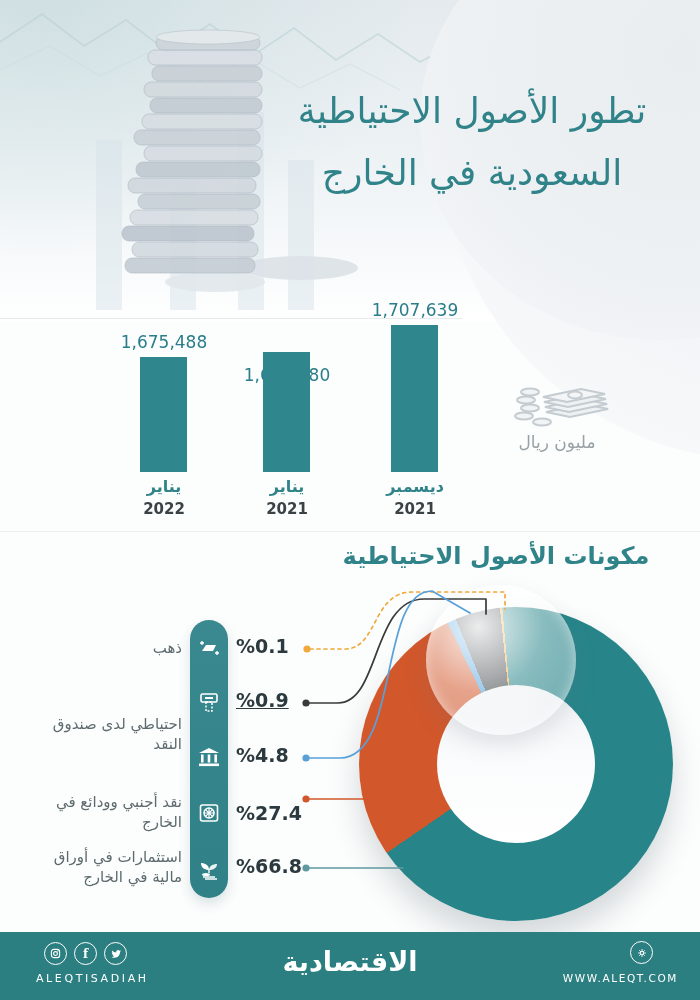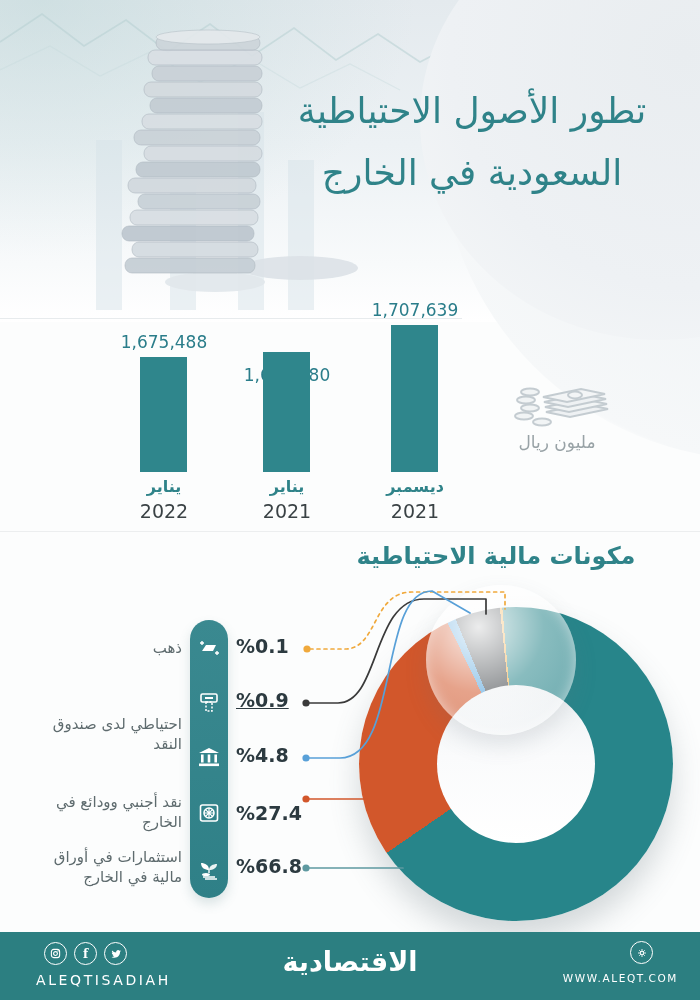--- a/index.html
+++ b/index.html
@@ -26,21 +26,21 @@
   .bar-1 { left:140px; top:357px; height:115px; }
   .bar-2 { left:263px; top:352px; height:120px; }
   .bar-3 { left:391px; top:325px; height:147px; }
   .bar-value { position:absolute; width:130px; text-align:center; color:#2A7D8A; font-size:17px; font-weight:500; }
   .bv-1 { left:99px;  top:332px; }
   .bv-2 { left:222px; top:327px;margin-top:38px; }
   .bv-3 { left:350px; top:300px; }
   .bar-month { position:absolute; width:130px; text-align:center; direction:rtl;
                color:#2F8389; font-size:16px; font-weight:bold; }
   .bm-1 { left:99px; top:477px; } .bm-2 { left:222px; top:477px; } .bm-3 { left:350px; top:477px; }
-  .bar-year { position:absolute; width:130px; text-align:center; color:#3A4245; font-size:19px; font-weight:normal; }
+  .bar-year { position:absolute; width:130px; text-align:center; color:#3A4245; font-size:15px; font-weight:bold; }
   .by-1 { left:99px; top:500px; } .by-2 { left:222px; top:500px; } .by-3 { left:350px; top:500px; }
   .money-icon { position:absolute; left:512px; top:382px; }
   .unit-label { position:absolute; left:492px; top:432px; width:130px; text-align:center;
                 direction:rtl; color:#98A2A6; font-size:17px; }
   .section-divider { position:absolute; left:0; top:531px; width:700px; height:1px; background:#ECEEEF; }
 
   
   .pie-title { position:absolute; left:300px; top:542px; width:392px; text-align:center;
                direction:rtl; color:#2F8389; font-weight:bold; font-size:24px; }
   .donut { position:absolute; left:359px; top:607px; width:314px; height:314px; border-radius:50%;
@@ -68,21 +68,21 @@
   .ll-1 { top:638px; } .ll-2 { top:682px;margin-top:32px; } .ll-3 { top:737px; } .ll-4 { top:792px; } .ll-5 { top:847px; }
   .legend-pct { position:absolute; left:236px; direction:ltr; color:#2C3A40; font-size:19px; font-weight:bold; }
   .lp-1 { top:635px; } .lp-2 { top:689px;text-decoration:underline; } .lp-3 { top:744px; } .lp-4 { top:802px; } .lp-5 { top:855px; }
 
   
   .footer { position:absolute; left:0; top:932px; width:700px; height:68px; background:#2C7F81; }
   .social-row { position:absolute; left:44px; top:10px; display:flex; gap:7px; }
   .circle-ic { width:23px; height:23px; border:1.3px solid #ffffff; border-radius:50%;
                display:flex; align-items:center; justify-content:center; color:#fff; }
   .fb-glyph { font-size:12px; font-weight:bold; color:#fff; font-family:"DejaVu Serif","Liberation Serif",serif; }
-  .handle { position:absolute; left:36px; top:40px; color:#ffffff; font-size:14px; letter-spacing:2.6px; }
+  .handle { position:absolute; left:36px; top:40px; color:#ffffff; font-size:11px; letter-spacing:2.6px; }
   .footer-logo { position:absolute; left:250px; top:14px; width:200px; text-align:center; direction:rtl;
                  color:#ffffff; font-size:27px; font-weight:bold; }
   .web-ic { position:absolute; left:630px; top:9px; }
   .site-url { position:absolute; left:548px; top:40px; width:130px; text-align:right;
               color:#ffffff; font-size:10.5px; letter-spacing:1.6px; }
 </style>
 </head>
 <body>
 
 <div class="page">
@@ -159,21 +159,21 @@
       <ellipse cx="14" cy="18" rx="9" ry="3.6" fill="#f1f4f5"></ellipse>
       <ellipse cx="18" cy="26" rx="9" ry="3.6" fill="#f1f4f5"></ellipse>
       <ellipse cx="12" cy="34" rx="9" ry="3.6" fill="#f1f4f5"></ellipse>
       <ellipse cx="30" cy="40" rx="9" ry="3.6" fill="#f1f4f5"></ellipse>
     </g>
   </svg>
   <div class="unit-label">مليون ريال</div>
 
   <div class="section-divider"></div>
 
-  <h2 class="pie-title">مكونات مالية الاحتياطية</h2>
+  <h2 class="pie-title">مكونات الأصول الاحتياطية</h2>
 
   <div class="donut"></div>
   <div class="donut-hole"></div>
   <div class="glass-sphere"></div>
 
   <svg class="callouts" width="700" height="350" viewBox="0 580 700 350">
     <g fill="none" stroke-linecap="round" stroke-linejoin="round" stroke-width="1.7">
       <path d="M310 649 H345 C378 649 372 592 412 592 H505 L505 609" stroke="#F0A93C" stroke-dasharray="3 4"></path>
       <path d="M308 703 H338 C380 703 372 599 424 599 H486 L486 614" stroke="#3A3A3A"></path>
       <path d="M308 758 H340 C400 758 378 591 432 591 L470 613" stroke="#58A0D8"></path>

